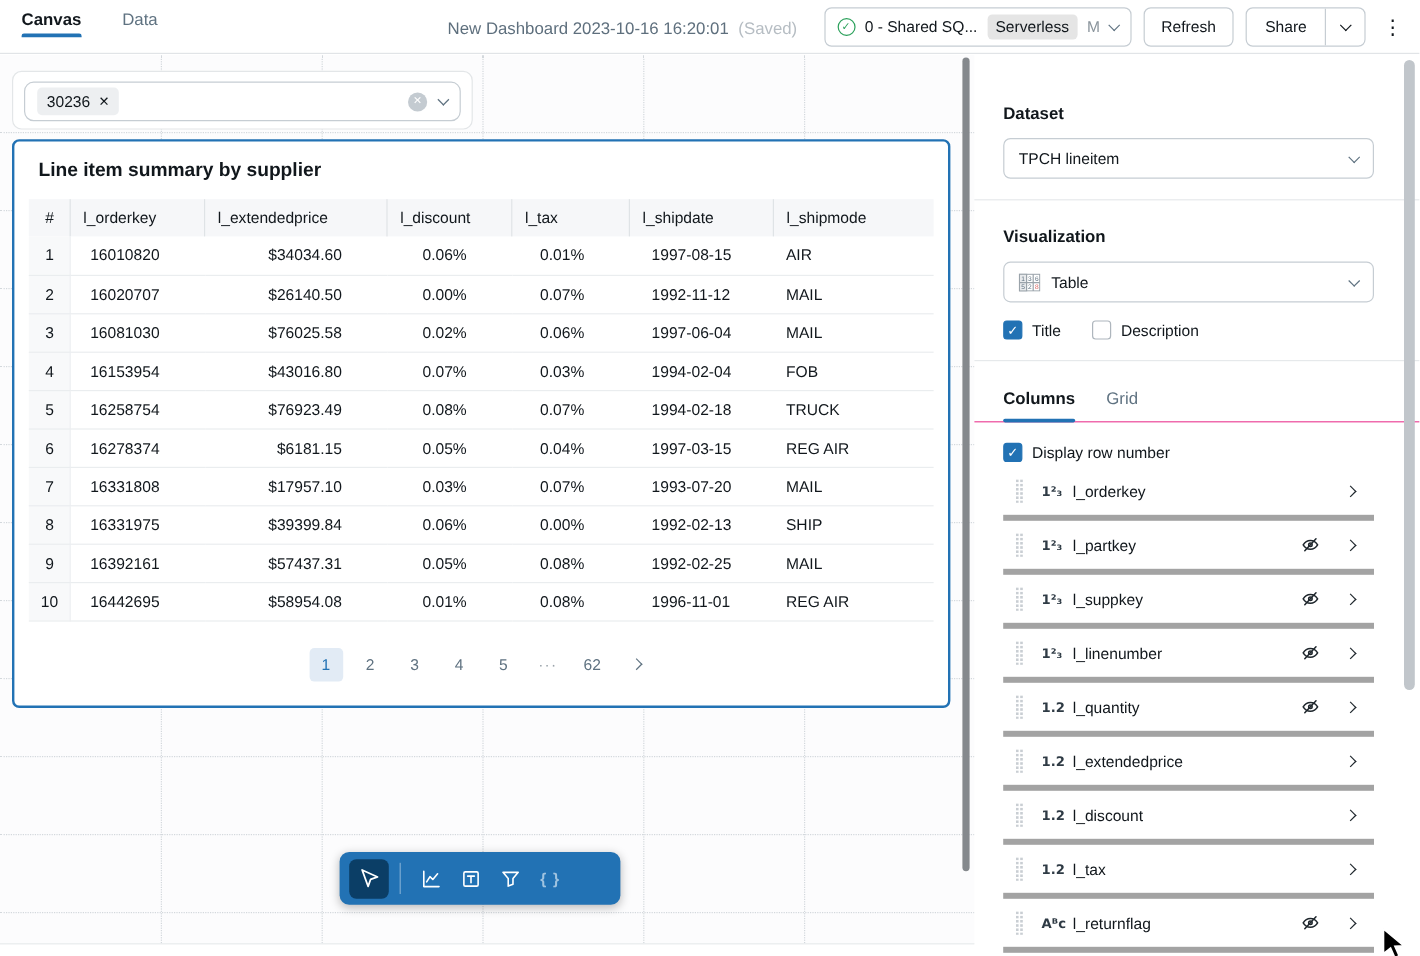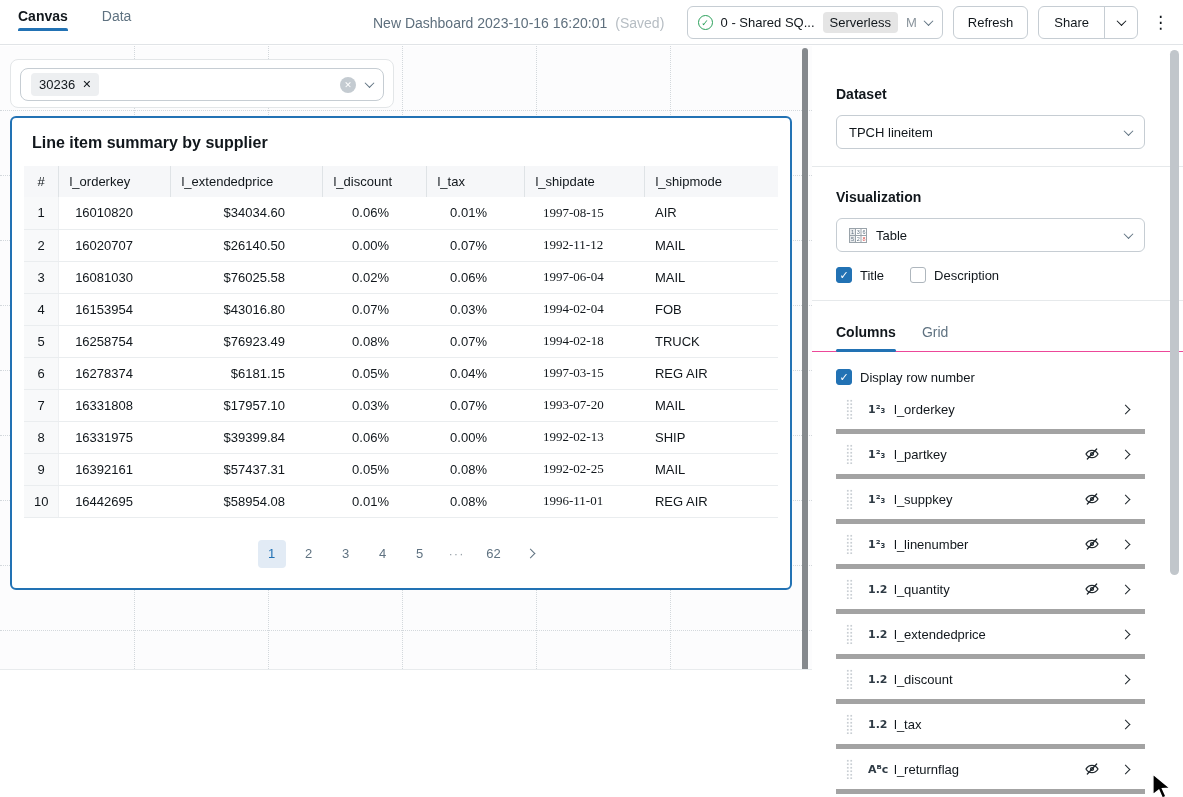--- a/index.html
+++ b/index.html
@@ -26,21 +26,21 @@
   .chev-right { transform:rotate(-45deg); }
   .refresh { padding:0 14px; }
   .share-split { padding:0; overflow:hidden; }
   .share-main { padding:0 15px; height:100%; display:flex; align-items:center; }
   .share-chev { width:33px; height:100%; border-left:1px solid #C6CDD3; display:flex; align-items:center; justify-content:center; }
   .share-chev .chev { border-color:#11171C; }
   .kebab { font-size:17px; color:#11171C; margin-left:4px; cursor:pointer; line-height:1; }
 
   
   .main { position:absolute; top:46px; left:0; right:0; bottom:0; display:flex; }
-  .canvas-region { position:relative; width:812px; height:624px; background:#FCFCFD; border-bottom:1px solid #E8EBED; overflow:hidden; }
+  .canvas-region { position:relative; width:812px; height:741px; background:#FCFCFD; border-bottom:1px solid #E8EBED; overflow:hidden; }
   .gl { position:absolute; pointer-events:none; }
   .gl.v { top:0; bottom:0; width:0; border-left:1px dotted #D3D8DC; }
   .gl.h { left:0; right:0; height:0; border-top:1px dotted #D3D8DC; }
 
   
   .filter-widget { position:absolute; left:10px; top:13px; width:384px; height:49px; background:#fff; border:1px solid #E3E6E8; border-radius:8px; padding:8px 9px; z-index:2; }
   .filter-input { height:33px; border:1px solid #C6CDD3; border-radius:8px; background:#fff; display:flex; align-items:center; padding:0 10px; }
   .chip { background:#EDEFF1; border-radius:4px; padding:4px 8px; font-size:13px; display:flex; align-items:center; gap:7px; }
   .chip-x { font-size:11px; cursor:pointer; }
   .filter-right { margin-left:auto; display:flex; align-items:center; gap:10px; }
@@ -51,21 +51,21 @@
   .widget-title { font-size:16px; font-weight:bold; padding:4px 8px 14px; }
   table { width:100%; border-collapse:collapse; font-size:13px; }
   thead th { background:#F6F7F9; font-weight:normal; height:31px; text-align:left; padding:0 10px; }
   thead th + th { border-left:1px solid #DFE3E6; }
   td { height:32px; border-bottom:1px solid #EAEDEF; padding:0 10px; }
   .rownum { width:30px; text-align:center; }
   td.rownum { background:#F8F9FA; border-right:1px solid #EEF0F2; }
   th.c-orderkey { width:112px; } th.c-ext { width:152px; } th.c-disc { width:104px; }
   th.c-tax { width:98px; } th.c-date { width:120px; }
   .num { text-align:right; padding-right:38px; }
-  .date { padding-left:18px;font-family:Liberation Serif, serif; }
+  .date { padding-left:18px; }
   .pagination { margin-top:22px; display:flex; justify-content:center; align-items:center; gap:9px; }
   .page { min-width:28px; height:28px; border-radius:4px; display:flex; align-items:center; justify-content:center; color:#5F7281; font-size:13px; cursor:pointer; }
   .page.active { background:#E2EBF5; color:#2272B4; }
   .page.ellipsis { color:#9AA3AA; letter-spacing:1px; cursor:default; }
 
   
   .fl-toolbar { position:absolute; left:283px; top:664px; width:234px; height:44px; background:#2272B4; border-radius:8px; display:flex; align-items:center; padding:0 8px; z-index:5; box-shadow:0 2px 8px rgba(0,0,0,.25); }
   .tool { width:33px; height:33px; border-radius:6px; display:flex; align-items:center; justify-content:center; cursor:pointer; }
   .tool.active { background:#0B3E66; }
   .tb-divider { width:1px; height:26px; background:rgba(255,255,255,.4); margin:0 9px; }

